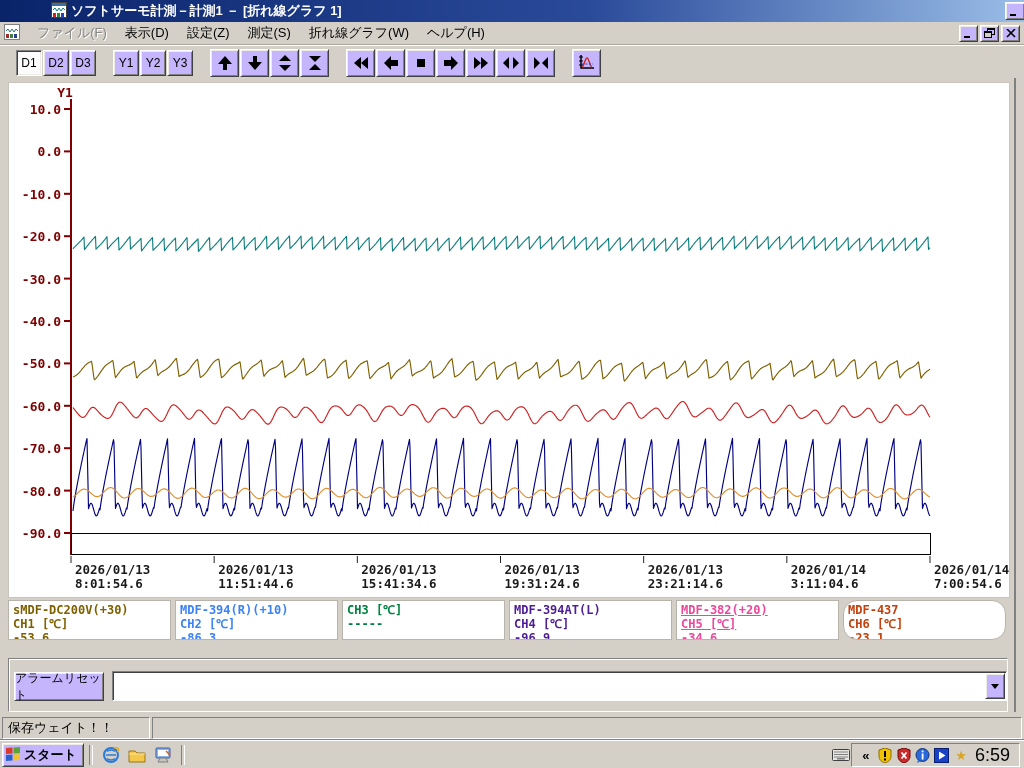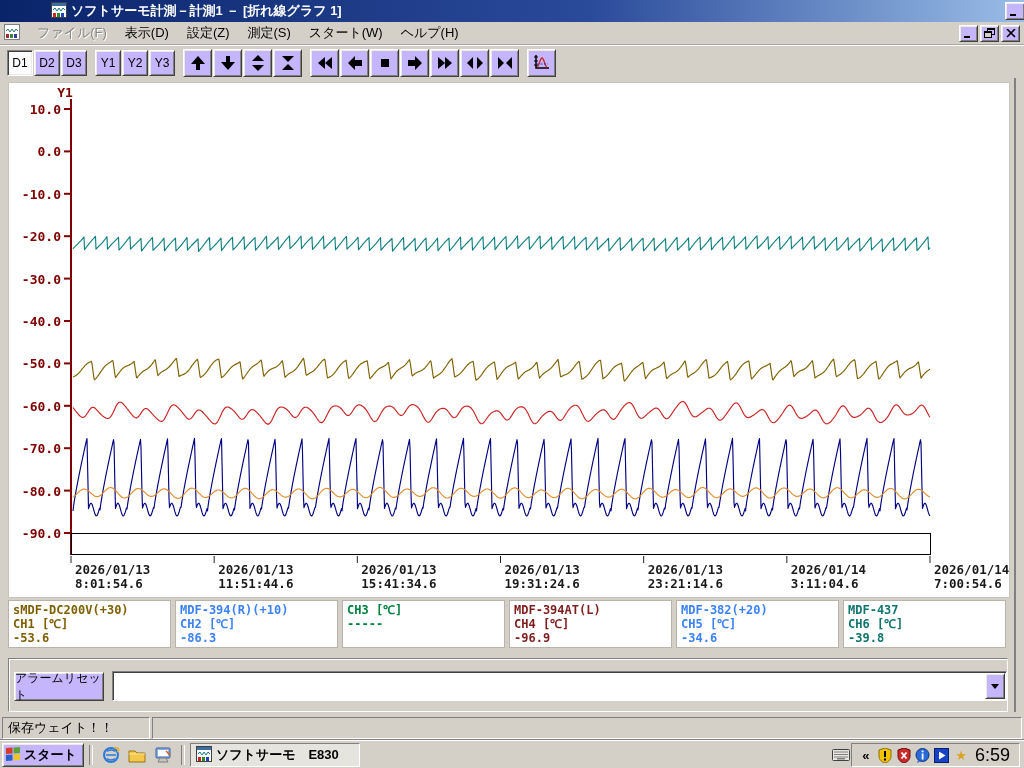--- a/index.html
+++ b/index.html
@@ -25,38 +25,38 @@
     border-bottom:1px solid #aba99f;display:flex;align-items:center;font-size:13px;}
   #menubar .app-icon{margin:0 8px 0 4px;filter:grayscale(35%);}
   .menu-item{padding:8px 9px;color:#000;}
   .menu-item.disabled{color:#868686;text-shadow:1px 1px 0 #fff;}
   #menubar .winbtns{padding-right:4px;}
   #menubar .winbtn{width:17px;height:15px;}
 
   
   #toolbar{left:0;top:45px;width:1024px;height:33px;background:#d4d0c8;
     border-top:1px solid #fff;display:flex;align-items:center;}
-  .tb-group{display:flex;margin-left:7px;align-items:center;}
+  .tb-group{display:flex;margin-left:16px;align-items:center;}
   .tb-btn{width:24px;height:24px;margin-right:1px;display:flex;align-items:center;justify-content:center;
           font-size:12px;color:#000;}
   .tb-btn.wide{width:27px;height:26px;}
   .tb-btn.active{background:#fcfcfc;border-color:#808080 #fff #fff #808080;
           box-shadow:inset 1px 1px 0 #404040, inset -1px -1px 0 #ecebe5;}
   .tb-btn svg{display:block;}
 
   
   #client{left:0;top:78px;width:1024px;height:634px;background:#d4d0c8;}
   #client-rborder{left:1014px;top:78px;width:2px;height:634px;background:#808080;}
 
   #graph-panel{left:8px;top:82px;width:1000px;height:514px;background:#fff;border:1px solid #c8c4bc;}
   .ax-t{font-family:"DejaVu Sans Mono","Liberation Mono",monospace;font-size:13px;font-weight:bold;}
   .xt{font-family:"DejaVu Sans Mono","Liberation Mono",monospace;font-size:12.5px;fill:#1a1a1a;font-weight:bold;}
 
   
-  #legend{left:8px;top:600px;width:998px;height:48px;display:flex;gap:4px;}
+  #legend{left:8px;top:600px;width:998px;height:40px;display:flex;gap:4px;}
   .legend-cell{flex:1;background:#fff;border:1px solid #b8b4ac;padding:2px 4px 0 4px;
     font-family:"DejaVu Sans Mono","Liberation Mono",monospace;font-size:12px;font-weight:bold;
     line-height:14px;white-space:nowrap;overflow:hidden;}
 
   
   #alarm-panel{left:8px;top:658px;width:998px;height:52px;background:#d4d0c8;
     border:1px solid;border-color:#808080 #fff #fff #808080;box-shadow:inset 1px 1px 0 #fff;}
   #alarm-reset{left:14px;top:672px;width:88px;height:27px;font-size:12px;
     display:flex;align-items:center;justify-content:center;color:#000;}
   #alarm-combo{left:112px;top:671px;width:893px;height:28px;background:#fff;
@@ -143,21 +143,21 @@
           <polyline points="2,7 4,5 6,8 8,5 10,8 12,5 14,7" stroke="#0e7f7f" fill="none"></polyline>
           <rect x="2" y="10" width="3" height="4" fill="#cc2222"></rect>
           <rect x="6" y="10" width="3" height="4" fill="#2a8a2a"></rect>
           <rect x="10" y="10" width="3" height="4" fill="#2040c0"></rect>
         </svg>
     </span>
     <span class="menu-item disabled">ファイル(F)</span>
     <span class="menu-item">表示(D)</span>
     <span class="menu-item">設定(Z)</span>
     <span class="menu-item">測定(S)</span>
-    <span class="menu-item">スタート(W)</span>
+    <span class="menu-item">折れ線グラフ(W)</span>
     <span class="menu-item">ヘルプ(H)</span>
     <span class="winbtns">
       <span class="winbtn raised">
           <svg width="10" height="9" viewBox="0 0 10 9">
             <rect x="0" y="7" width="6" height="2" fill="#000"></rect>
           </svg>
         </span>
       <span class="winbtn raised">
           <svg width="11" height="10" viewBox="0 0 11 10">
             <g fill="none" stroke="#000">
@@ -356,34 +356,34 @@
     <div class="legend-cell" style="color: #3b82f6;">
       <div>MDF-394(R)(+10)</div>
       <div>CH2 [℃]</div>
       <div>-86.3</div>
     </div>
     <div class="legend-cell" style="color: rgb(0, 128, 64);">
       <div></div>
       <div>CH3 [℃]</div>
       <div>-----</div>
     </div>
-    <div class="legend-cell" style="color: #7f1d1d;">
+    <div class="legend-cell" style="color: #4c1d95;">
       <div>MDF-394AT(L)</div>
       <div>CH4 [℃]</div>
       <div>-96.9</div>
     </div>
-    <div class="legend-cell" style="color: #3b82f6;">
+    <div class="legend-cell" style="color: #ec4899; text-decoration: underline;">
       <div>MDF-382(+20)</div>
       <div>CH5 [℃]</div>
       <div>-34.6</div>
     </div>
-    <div class="legend-cell" style="color: #0f766e;">
+    <div class="legend-cell" style="color: #c2410c; border-radius: 14px;">
       <div>MDF-437</div>
       <div>CH6 [℃]</div>
-      <div>-39.8</div>
+      <div>-23.1</div>
     </div>
   </div>
 
   <div id="alarm-panel" class="abs"></div>
   <div id="alarm-reset" class="abs raised">アラームリセット</div>
   <div id="alarm-combo" class="abs">
     <input id="combo-input" type="text" readonly="" style="">
     <span id="combo-drop" class="raised">
         <span class="tri-down"></span>
       </span>
@@ -424,34 +424,20 @@
     </span>
     <span class="ql-icon">
       <svg width="18" height="16" viewBox="0 0 18 16">
           <rect x="2" y="1" width="14" height="10" rx="1" fill="#8ab4e8" stroke="#3a5a9a"></rect>
           <rect x="4" y="3" width="10" height="6" fill="#fff"></rect>
           <path d="M6 11 L12 11 L14 15 L4 15 Z" fill="#c8c4bc" stroke="#808080"></path>
           <path d="M12 4 L16 8" stroke="#d86020" stroke-width="1.6"></path>
         </svg>
     </span>
     <span class="tb-divider"></span>
-    <span id="task-btn">
-      <span>
-        <svg width="16" height="16" viewBox="0 0 16 16">
-            <rect x="0" y="0" width="16" height="16" fill="#404040"></rect>
-            <rect x="1" y="1" width="14" height="14" fill="#fff"></rect>
-            <rect x="1" y="1" width="14" height="3" fill="#3a6ea5"></rect>
-            <polyline points="2,8 4,6 6,9 8,6 10,9 12,6 14,8" stroke="#0e7f7f" fill="none"></polyline>
-            <rect x="2" y="11" width="3" height="4" fill="#cc2222"></rect>
-            <rect x="6" y="11" width="3" height="4" fill="#2a8a2a"></rect>
-            <rect x="10" y="11" width="3" height="4" fill="#2040c0"></rect>
-          </svg>
-      </span>
-      <span>ソフトサーモ　E830</span>
-    </span>
     <span id="tray-spacer"></span>
     <span id="kbd-icon">
       <svg width="18" height="12" viewBox="0 0 18 12">
           <rect x="0.5" y="0.5" width="17" height="11" rx="1" fill="#e8e6e0" stroke="#404040"></rect>
           <path d="M2 3 H16 M2 5.5 H16 M2 8 H16" stroke="#808080"></path>
           <rect x="5" y="9" width="8" height="1.5" fill="#808080"></rect>
         </svg>
     </span>
     <span id="tray">
       <span class="t-icon chev">«</span>

